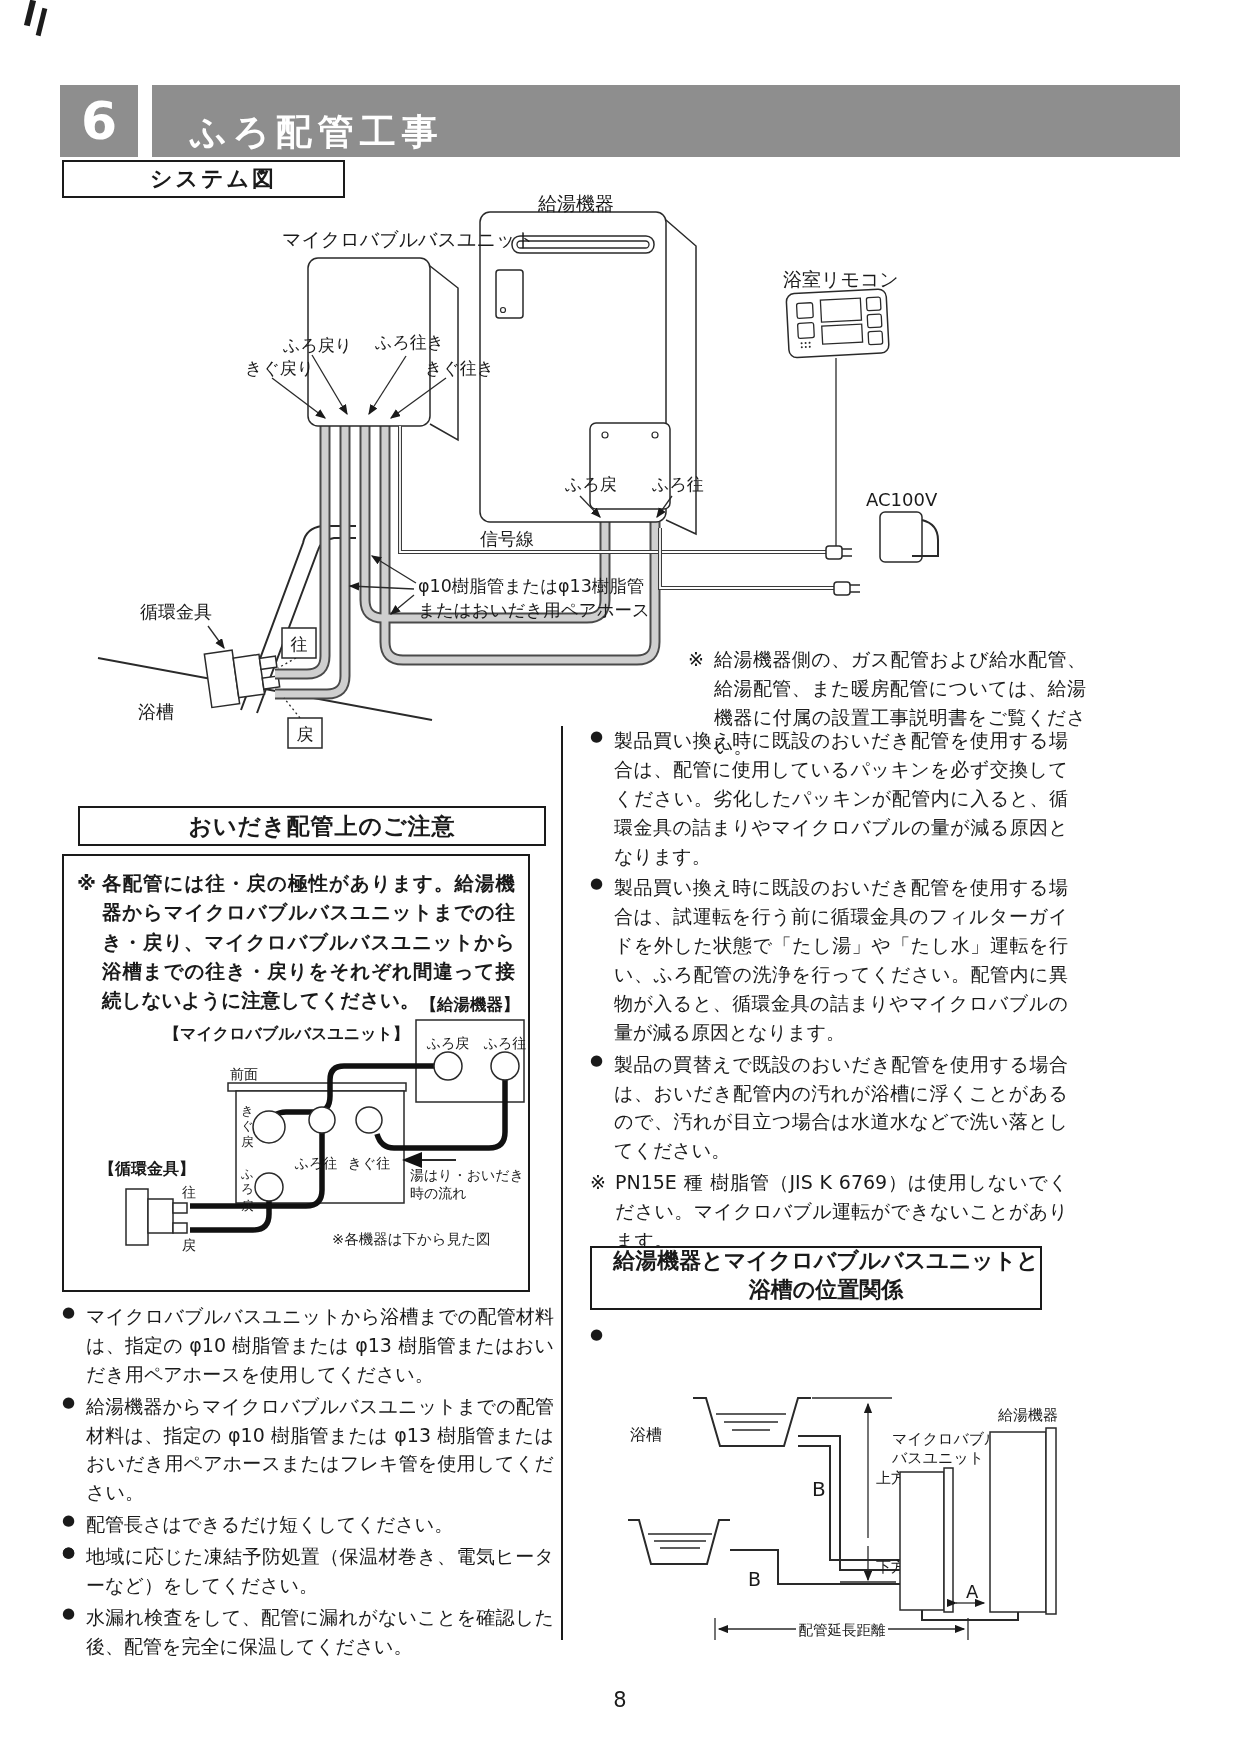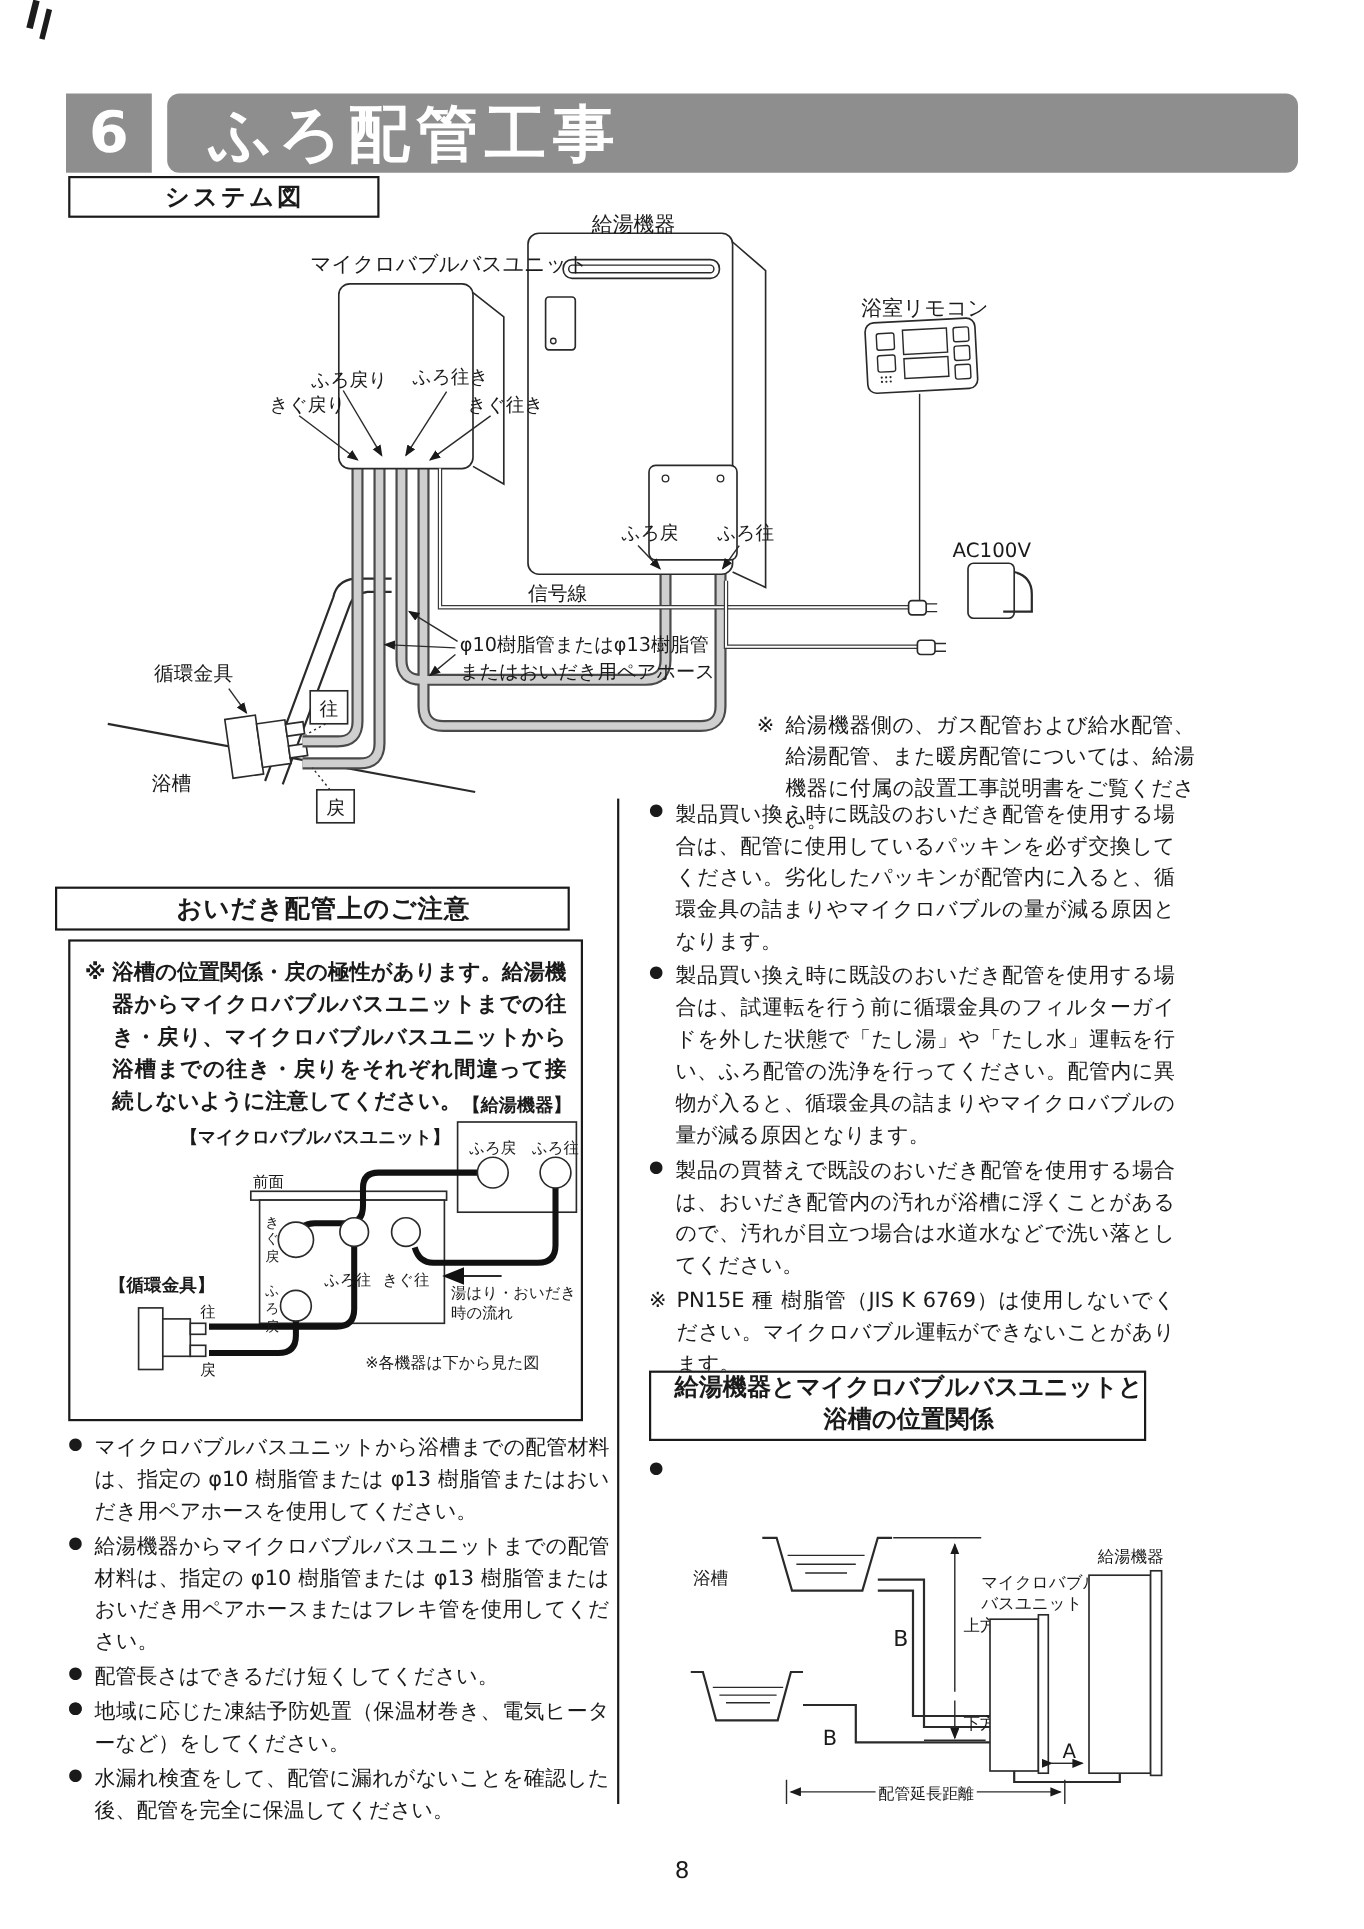--- a/index.html
+++ b/index.html
@@ -5,21 +5,21 @@
   html,body{margin:0;padding:0;background:#e8e8e8;}
   .page{position:relative;width:1240px;height:1754px;background:#ffffff;
         font-family:"DejaVu Sans",sans-serif;color:#1a1a1a;overflow:hidden;}
   .abs{position:absolute;}
   
   .pmark{position:absolute;background:#1c1c1c;}
   
   .hdr-num{position:absolute;left:60px;top:85px;width:78px;height:72px;background:#8e8e8e;
            color:#fff;font-size:52px;font-weight:bold;display:flex;align-items:center;justify-content:center;}
   .hdr-bar{position:absolute;left:152px;top:85px;width:1028px;height:72px;background:#8e8e8e;
-           color:#fff;font-size:56px;font-weight:bold;display:flex;align-items:flex-start;padding-left:38px;box-sizing:border-box;letter-spacing:6px;border-radius:11px;}
+           color:#fff;font-size:36px;font-weight:bold;display:flex;align-items:flex-end;padding-left:38px;box-sizing:border-box;letter-spacing:6px;}
   .boxtitle{position:absolute;border:2px solid #1a1a1a;display:flex;align-items:center;justify-content:center;
             font-weight:bold;box-sizing:border-box;background:#fff;padding-left:20px;}
   
   .txt{font-size:19px;line-height:1.52;text-align:justify;}
   .note-hang{position:relative;padding-left:26px;}
   .note-hang .kome{position:absolute;left:0;top:0;}
   .bullet{position:relative;padding-left:24px;margin-bottom:3px;}
   .bullet .dot{position:absolute;left:0;top:-1px;font-size:15px;}
   .warnbox{position:absolute;border:2px solid #1a1a1a;box-sizing:border-box;background:#fff;}
   .warn-t{font-size:19.5px;font-weight:bold;line-height:1.5;text-align:justify;}
@@ -176,28 +176,28 @@
     <text x="78" y="528" font-size="18">浴槽</text>
     <text x="358" y="402" font-size="17.5">φ10樹脂管またはφ13樹脂管</text>
     <text x="358" y="426" font-size="17.5">またはおいだき用ペアホース</text>
   </svg>
 
   <div class="abs txt note-hang" style="left:688px;top:645px;width:372px;">
     <span class="kome">※</span>
     <span>給湯機器側の、ガス配管および給水配管、給湯配管、また暖房配管については、給湯機器に付属の設置工事説明書をご覧ください。</span>
   </div>
 
-  <div class="boxtitle" style="left:50px;top:806px;width:468px;height:40px;font-size:23px;letter-spacing:1px;">
+  <div class="boxtitle" style="left:78px;top:806px;width:468px;height:40px;font-size:23px;letter-spacing:1px;">
     <span>おいだき配管上のご注意</span>
   </div>
 
   <div class="warnbox" style="left:62px;top:854px;width:468px;height:438px;">
     <div class="warn-t note-hang" style="margin:13px 13px 0 13px;padding-left:25px;">
       <span class="kome">※</span>
-      <span>浴槽の位置関係・戻の極性があります。給湯機器からマイクロバブルバスユニットまでの往き・戻り、マイクロバブルバスユニットから浴槽までの往き・戻りをそれぞれ間違って接続しないように注意してください。</span>
+      <span>各配管には往・戻の極性があります。給湯機器からマイクロバブルバスユニットまでの往き・戻り、マイクロバブルバスユニットから浴槽までの往き・戻りをそれぞれ間違って接続しないように注意してください。</span>
     </div>
 
     <svg style="left:0;top:136px;" width="464" height="300" viewBox="0 0 464 300">
       <defs>
         <marker id="ah2" markerWidth="11" markerHeight="10" refX="8" refY="4" orient="auto">
           <path d="M0,0 L10,4 L0,8 z" fill="#111"></path>
         </marker>
       </defs>
 
       <rect class="ln15" x="352" y="28" width="108" height="82" stroke-width="2"></rect>

